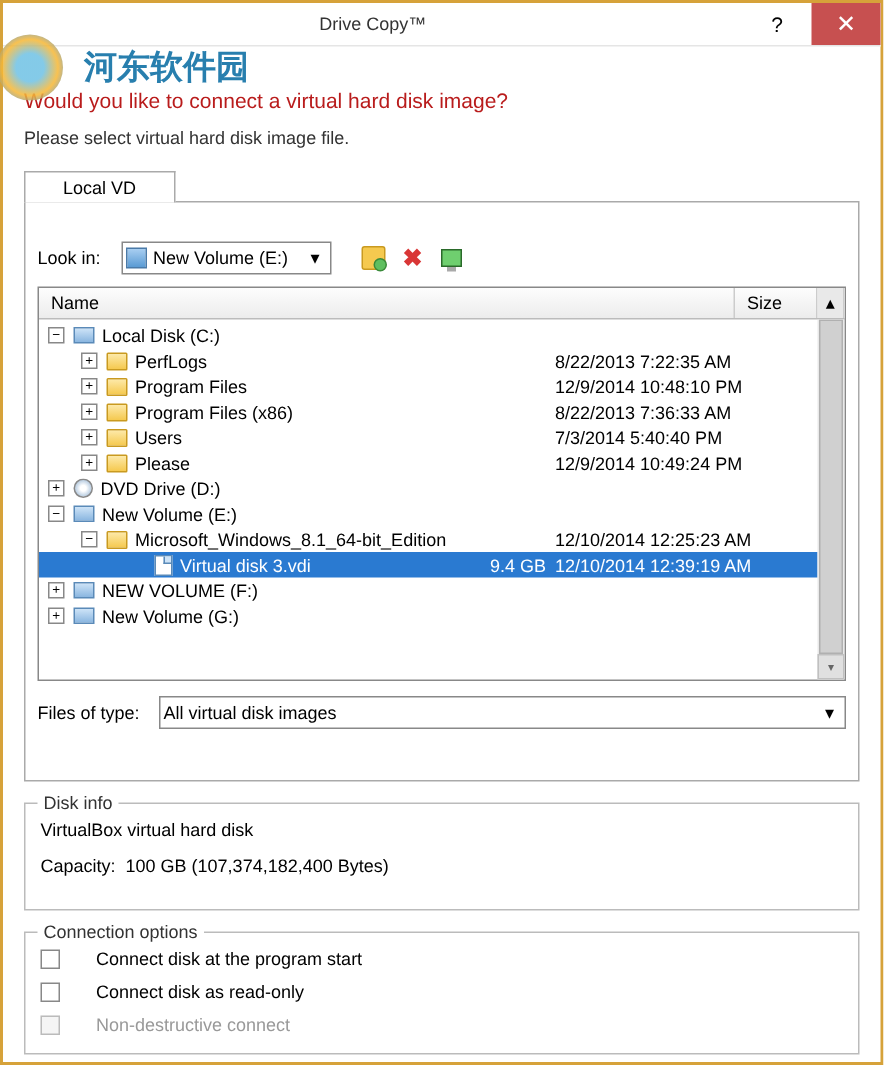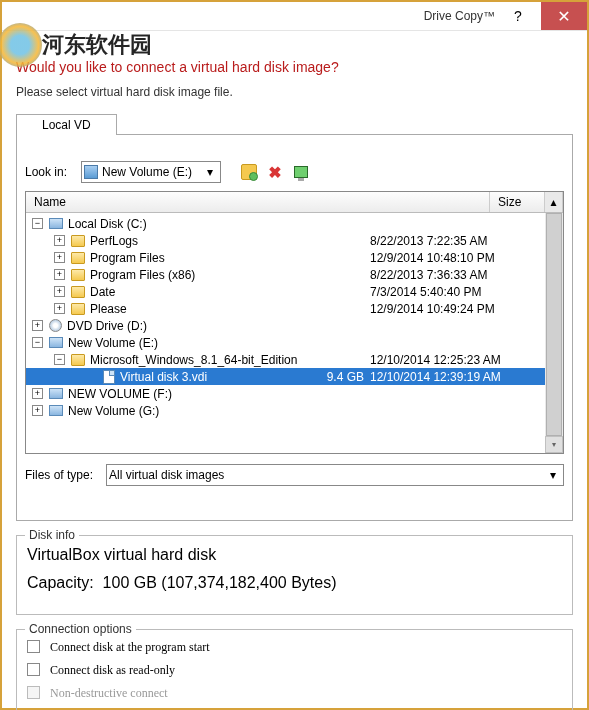--- a/index.html
+++ b/index.html
@@ -1,25 +1,25 @@
 <!DOCTYPE html>
 <html><head>
 <meta charset="utf-8">
 <style>
 * { box-sizing: border-box; margin: 0; padding: 0; }
 body { font-family: "Segoe UI", Tahoma, sans-serif; font-size: 12px; background: #fff; width: 589px; height: 710px; overflow: hidden; }
 .window { width: 589px; height: 710px; border: 2px solid #d6a23a; display: flex; flex-direction: column; }
 .titlebar { background: #fff; height: 30px; display: flex; align-items: center; border-bottom: 1px solid #e5e5e5; }
-.title { flex: 1; text-align: right; font-size: 12px; color: #333; }
+.title { flex: 1; text-align: center; font-size: 12px; color: #333; }
 .title-btn { width: 46px; height: 28px; display: flex; align-items: center; justify-content: center; font-size: 14px; }
 .title-btn.close { background: #c75050; color: #fff; font-size: 16px; }
 .content { flex: 1; padding: 12px 14px; display: flex; flex-direction: column; position: relative; }
 .watermark { position: absolute; top: -8px; left: -4px; z-index: 10; display: flex; align-items: center; }
 .wm-icon { width: 44px; height: 44px; background: radial-gradient(circle, #6ec1e4 30%, #f7b733 60%, #4a90d9 90%); border-radius: 50%; opacity: 0.85; }
-.wm-text { font-size: 22px; font-weight: bold; color: #000000; margin-left: 0; opacity: 0.85; }
+.wm-text { font-size: 22px; font-weight: bold; color: #0369a1; margin-left: 14px; opacity: 0.85; }
 .heading { color: #b91c1c; font-size: 14px; margin-bottom: 10px; margin-top: 16px; }
 .subheading { font-size: 12px; color: #333; margin-bottom: 14px; }
 .tabs { display: flex; margin-bottom: 0; }
 .tab { border: 1px solid #aaa; border-bottom: none; padding: 3px 25px; background: #fff; font-size: 12px; position: relative; top: 1px; }
 .tab-content { border: 1px solid #aaa; padding: 26px 8px; }
 .row { display: flex; align-items: center; gap: 6px; margin-bottom: 8px; }
 .row label { min-width: 50px; }
 .combo { display: flex; align-items: center; border: 1px solid #888; background: #fff; height: 22px; width: 140px; padding: 0 2px; }
 .combo .drv-icon { width: 14px; height: 14px; background: linear-gradient(#a8cef1,#5a9bd4); border: 1px solid #4a7aa8; margin-right: 4px; }
 .combo span { flex: 1; font-size: 12px; }
@@ -51,23 +51,23 @@
 .dvd-ic { width: 13px; height: 13px; border-radius: 50%; background: radial-gradient(circle,#fff 25%,#c8d8e8 60%,#a0b8d0); border: 1px solid #888; margin-right: 2px; }
 .file-ic { width: 12px; height: 14px; background: #fff; border: 1px solid #5a8ab8; margin-right: 2px; position: relative; }
 .file-ic::after { content:""; position:absolute; width:4px; height:4px; border-left:1px solid #5a8ab8; border-bottom:1px solid #5a8ab8; top:0; right:0; background:#cde3f7; }
 .tree-row.selected .file-ic { background:#fff; }
 .scrollbar { width: 18px; background: #e9e9e9; display: flex; flex-direction: column; }
 .sb-btn { height: 17px; background: #e0e0e0; border: 1px solid #c0c0c0; display:flex; align-items:center; justify-content:center; font-size:8px; color:#666; }
 .sb-track { flex: 1; position: relative; }
 .sb-thumb { position: absolute; top: 0; left: 1px; right: 1px; height: 100%; background: #d0d0d0; border: 1px solid #b0b0b0; }
 .fieldset { border: 1px solid #bbb; margin-top: 14px; padding: 10px 10px 12px 10px; position: relative; }
 .fieldset .legend { position: absolute; top: -8px; left: 8px; background: #fff; padding: 0 4px; font-size: 12px; color: #333; }
-.info-line { font-size: 16px; margin-bottom: 10px; }
+.info-line { font-size: 12px; margin-bottom: 10px; }
 .info-line span.label { display: inline-block; }
-.chk-row { display: flex; align-items: flex-start; margin-bottom: 8px; gap: 10px; font-family: Liberation Serif, serif; }
+.chk-row { display: flex; align-items: flex-end; margin-bottom: 8px; gap: 24px; }
 .chk-row:last-child { margin-bottom: 0; color: #999; }
 .chk { width: 13px; height: 13px; border: 1px solid #888; background: #fff; }
 .chk.disabled { border-color: #bbb; background: #f5f5f5; }
 .button-row { display: flex; justify-content: flex-end; gap: 8px; padding: 12px 14px; border-top: 1px solid #d6a23a; }
 .btn { width: 86px; height: 24px; border: 1px solid #888; background: linear-gradient(#fdfdfd,#e6e6e6); font-size: 12px; display:flex; align-items:center; justify-content:center; }
 .btn.primary { border: 1px solid #3a7ab8; box-shadow: 0 0 0 1px #7ab5e8 inset; }
 </style>
 </head>
 <body>
 
@@ -153,21 +153,21 @@
                   <span class="fld-ic"></span>
                   <span>Program Files (x86)</span>
                 </div>
                 <div class="size-part"></div>
                 <div class="date-part">8/22/2013 7:36:33 AM</div>
               </div>
               <div class="tree-row">
                 <div class="name-part" style="padding-left: 28px;">
                   <span class="box">+</span>
                   <span class="fld-ic"></span>
-                  <span>Date</span>
+                  <span>Users</span>
                 </div>
                 <div class="size-part"></div>
                 <div class="date-part">7/3/2014 5:40:40 PM</div>
               </div>
               <div class="tree-row">
                 <div class="name-part" style="padding-left: 28px;">
                   <span class="box">+</span>
                   <span class="fld-ic"></span>
                   <span>Please</span>
                 </div>

